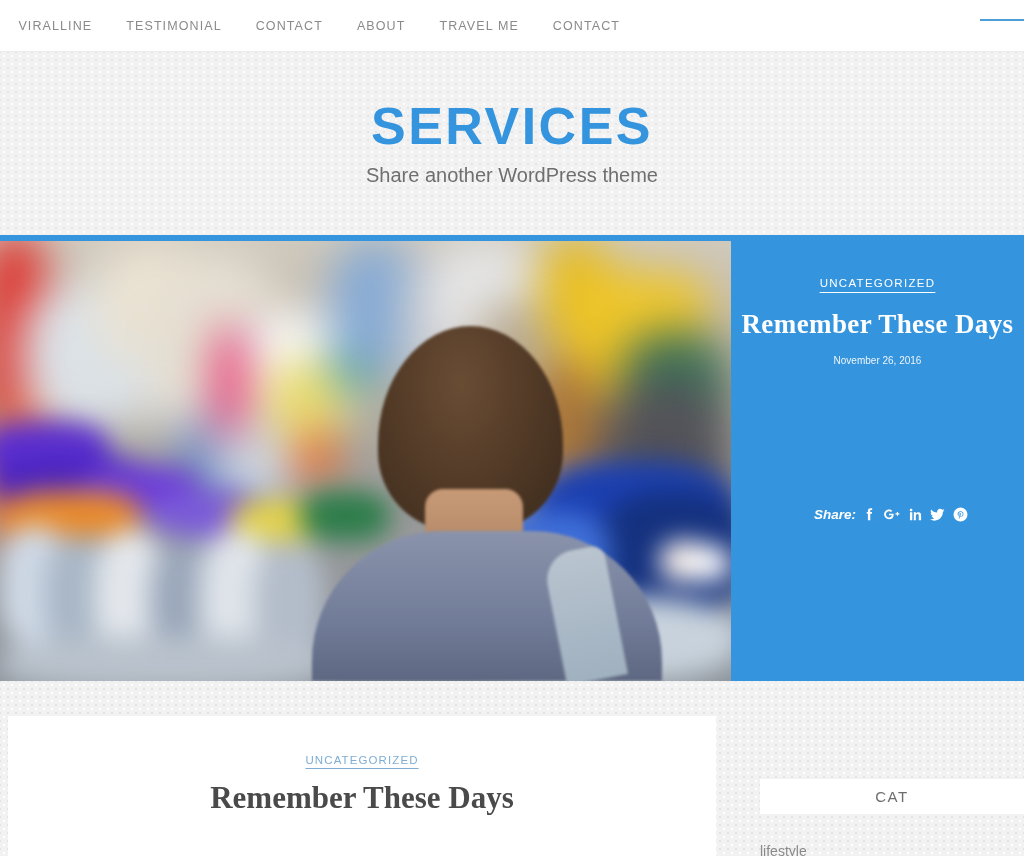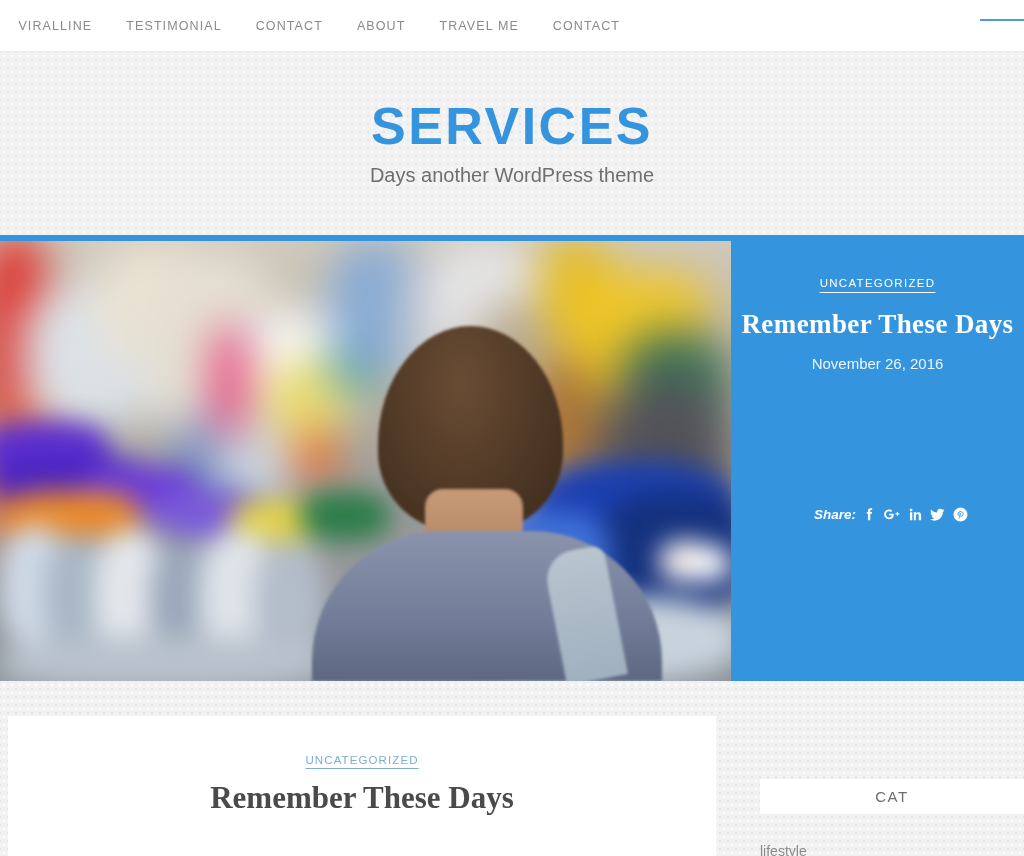--- a/index.html
+++ b/index.html
@@ -131,21 +131,21 @@
   }
   .hero-title {
     position:absolute; left:0; top:74px; width:100%;
     font-family:"Liberation Serif", serif;
     font-size:27px; font-weight:700; color:#ffffff;
     letter-spacing:.4px;
     cursor:pointer;
   }
   .hero-date {
     position:absolute; left:0; top:120px; width:100%;
-    font-size:15px; color:#ecf5fd;
+    font-size:10px; color:#ecf5fd;
   }
   .hero-btn {
     position:absolute; left:87px; top:195px;
     width:160px; height:43px; line-height:41px;
     border:1px solid #d7eaf8;
     color:#ffffff; font-size:14.5px;
     background:transparent;
     cursor:pointer;
   }
   .hero-share {
@@ -209,21 +209,21 @@
     <li class="nav-item">TRAVEL ME</li>
     <li class="nav-item">CONTACT</li>
   </ul>
   <div class="menu-toggle">
     <span class="bar"></span>
   </div>
 </div>
 
 <div class="site-header dotted">
   <div class="site-title">SERVICES</div>
-  <div class="site-tagline">Days another WordPress theme</div>
+  <div class="site-tagline">Share another WordPress theme</div>
 </div>
 
 <div class="hero">
 
   <div class="hero-image">
     <div class="sky"></div>
 
     <div class="blobs2">
       <div class="blob" style="left:-20px;  top:-10px;  width:70px;  height:200px; background:#e0241f;"></div>
       <div class="blob" style="left:-10px;  top:170px;  width:60px;  height:130px; background:#f26a2a;"></div>

